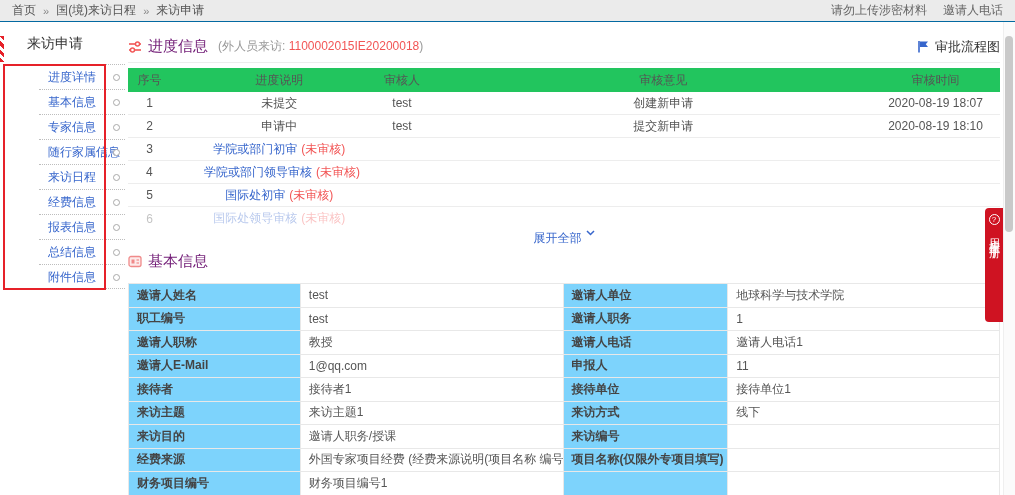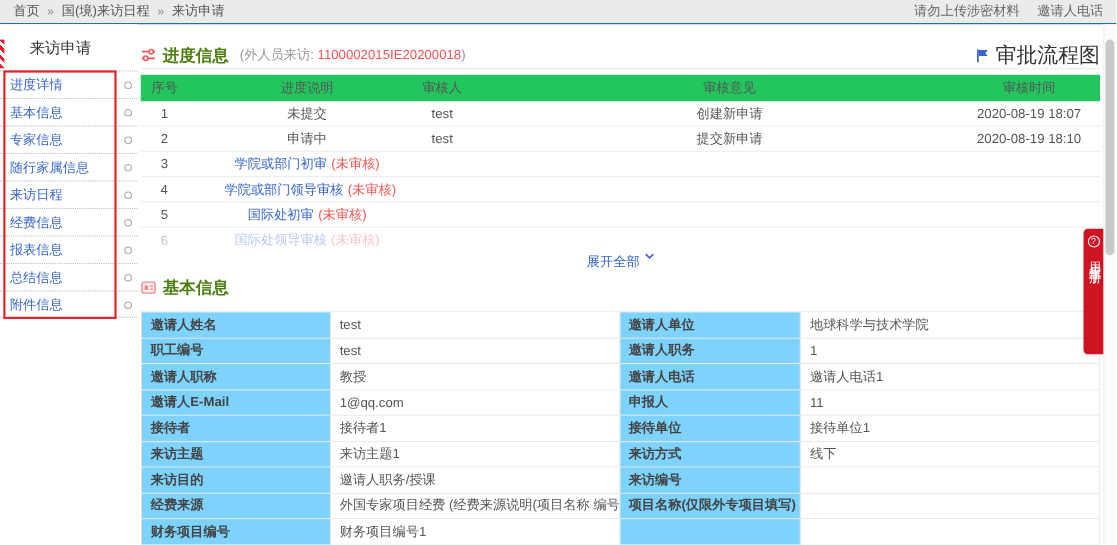--- a/index.html
+++ b/index.html
@@ -22,38 +22,38 @@
   .topbar-right { display:flex; align-items:center; gap:16px; color:#666; }
   .topbar-right .action { cursor:pointer; }
   
   .sidebar { position:absolute; left:0; top:22px; width:125px; height:473px; background:#fff; }
   .stripe-marker {
     position:absolute; left:0; top:14px; width:4px; height:26px;
     background:repeating-linear-gradient(45deg,#e62129 0 3px,#fff 3px 6px);
   }
   .sidebar-title { margin-top:13px; width:110px; text-align:center; font-size:14px; color:#333; }
   .sidebar-items { position:absolute; left:0; top:42px; width:125px; }
-  .sb-item { position:relative; height:25px; line-height:24px; border-top:1px dotted #bdbdbd; padding-left:9px; cursor:pointer; }
+  .sb-item { position:relative; height:25px; line-height:24px; border-top:1px dotted #bdbdbd; padding-left:9px; cursor:pointer;margin-left:39px; }
   .sb-item:last-child { border-bottom:1px dotted #bdbdbd; }
   .sb-label { font-size:12px; color:#3766cc; }
   .sb-dot {
     position:absolute; right:5px; top:9px; width:7px; height:7px;
     border:1px solid #a9a9a9; border-radius:50%; background:#fff;
   }
   .annotation-box {
     position:absolute; left:3px; top:42px; width:103px; height:226px;
     border:2px solid #e62129; pointer-events:none; z-index:5;
   }
   
   .main { position:absolute; left:125px; top:22px; width:880px; height:473px; }
   .sec-head { position:absolute; left:3px; width:872px; display:flex; align-items:center; }
-  .sec-title { font-size:15px; font-weight:bold; color:#4d7c0f; margin-left:6px; }
+  .sec-title { font-size:15px; font-weight:normal; color:#701a75; margin-left:6px; }
   .sysno { margin-left:10px; font-size:12px; color:#999; }
   .sysno .num { color:#f25555; }
-  .flow-btn { margin-left:auto; display:flex; align-items:center; gap:5px; cursor:pointer; color:#333; font-size:19px; }
+  .flow-btn { margin-left:auto; display:flex; align-items:center; gap:5px; cursor:pointer; color:#333; font-size:13px; }
   .divider { position:absolute; left:3px; top:40px; width:872px; border-top:1px solid #ececec; }
   
   .p-table { position:absolute; left:3px; top:46px; width:872px; }
   .p-hrow { display:flex; height:24px; background:#22c55e; align-items:center; font-size:12px; color:#555; }
   .p-row { display:flex; height:23px; align-items:center; border-bottom:1px solid #ededed; font-size:12px; color:#555; }
   .p-row.faded { opacity:.35; border-bottom:none; }
   .c { text-align:center; white-space:nowrap; }
   .c1 { width:45px; } .c2 { width:145px; display:flex; justify-content:center; align-items:center; gap:4px;margin-left:39px; }
   .c3 { width:112px; } .c4 { width:435px; } .c5 { width:135px; }
   .lnk { color:#3766cc; cursor:pointer; text-decoration:none; }

